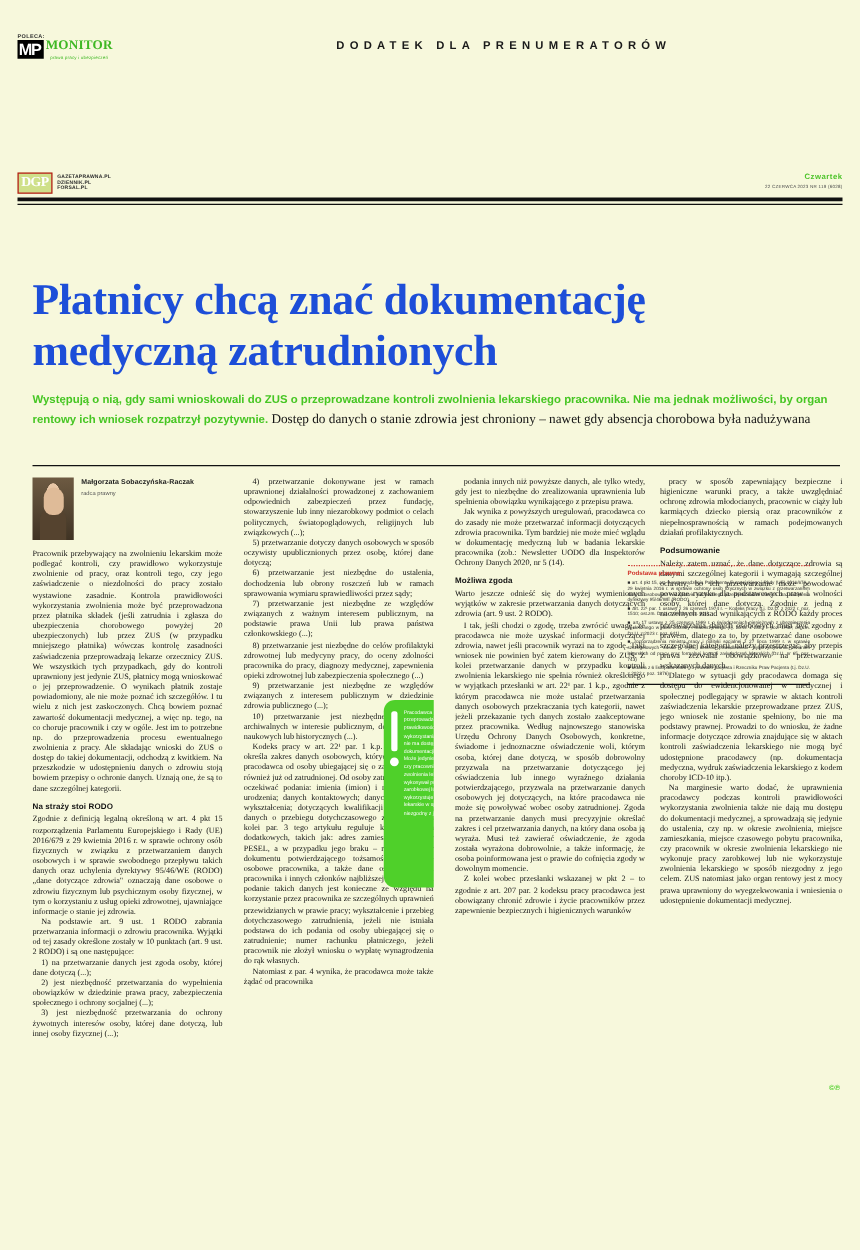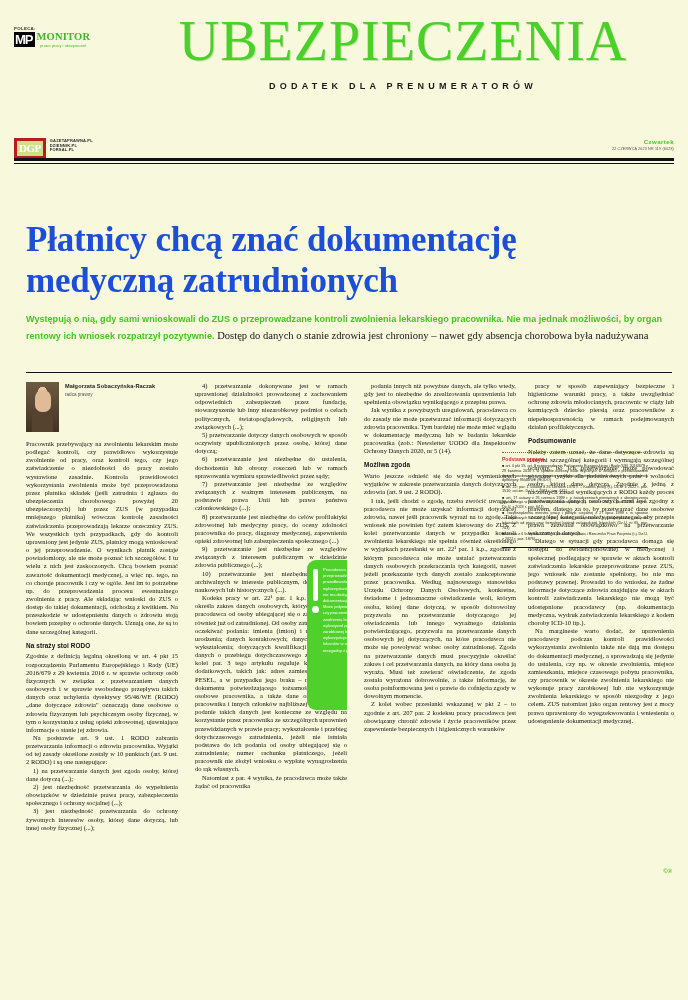--- a/index.html
+++ b/index.html
@@ -41,21 +41,21 @@
   }
   .big-title .l3 {
     font-family:"Liberation Sans", sans-serif; font-size:9px; font-weight:bold;
     letter-spacing:4.2px; color:#1a1a1a; margin-top:15px;
   }
 
   .dgp-block { position:absolute; left:14px; top:138px; display:flex; align-items:flex-start; gap:4px; }
   .dgp-mark {
     background:#cfe08a; color:#ffffff; font-family:"Liberation Serif", serif;
     font-weight:bold; font-size:11px; line-height:13px; padding:1px 2px;
-    letter-spacing:-.5px; border:3px solid #b91c1c;
+    letter-spacing:-.5px; border:1px solid #b91c1c;
   }
   .dgp-sites { font-family:"Liberation Sans", sans-serif; font-size:4px; line-height:4.7px; font-weight:bold; color:#2b2b2b; letter-spacing:.2px; padding-top:1px; }
 
   .date-block { position:absolute; right:14px; top:138px; text-align:right; }
   .date-day { font-family:"Liberation Sans", sans-serif; font-size:6.2px; font-weight:bold; color:#4ec42b; letter-spacing:.4px; }
   .date-full { font-family:"Liberation Sans", sans-serif; font-size:3.6px; color:#4a4a4a; letter-spacing:.2px; margin-top:1.5px; }
 
   .rule-thick { position:absolute; left:14px; right:14px; top:158px; height:3px; background:#111; }
   .rule-thin  { position:absolute; left:14px; right:14px; top:162.5px; height:1px; background:#111; }
 
@@ -150,21 +150,20 @@
     <div class="mp-row">
       <div class="mp-mark">MP</div>
       <div class="mp-texts">
         <div class="mp-title">MONITOR</div>
         <div class="mp-sub">prawa pracy i ubezpieczeń</div>
       </div>
     </div>
   </div>
 
   <div class="big-title">
-    <div class="l1">UBEZPIECZENIA</div>
     <div class="l3">DODATEK DLA PRENUMERATORÓW</div>
   </div>
 
   <div class="dgp-block">
     <div class="dgp-mark">DGP</div>
     <div class="dgp-sites" style="white-space:pre-line">GAZETAPRAWNA.PL
 DZIENNIK.PL
 FORSAL.PL</div>
   </div>
 

